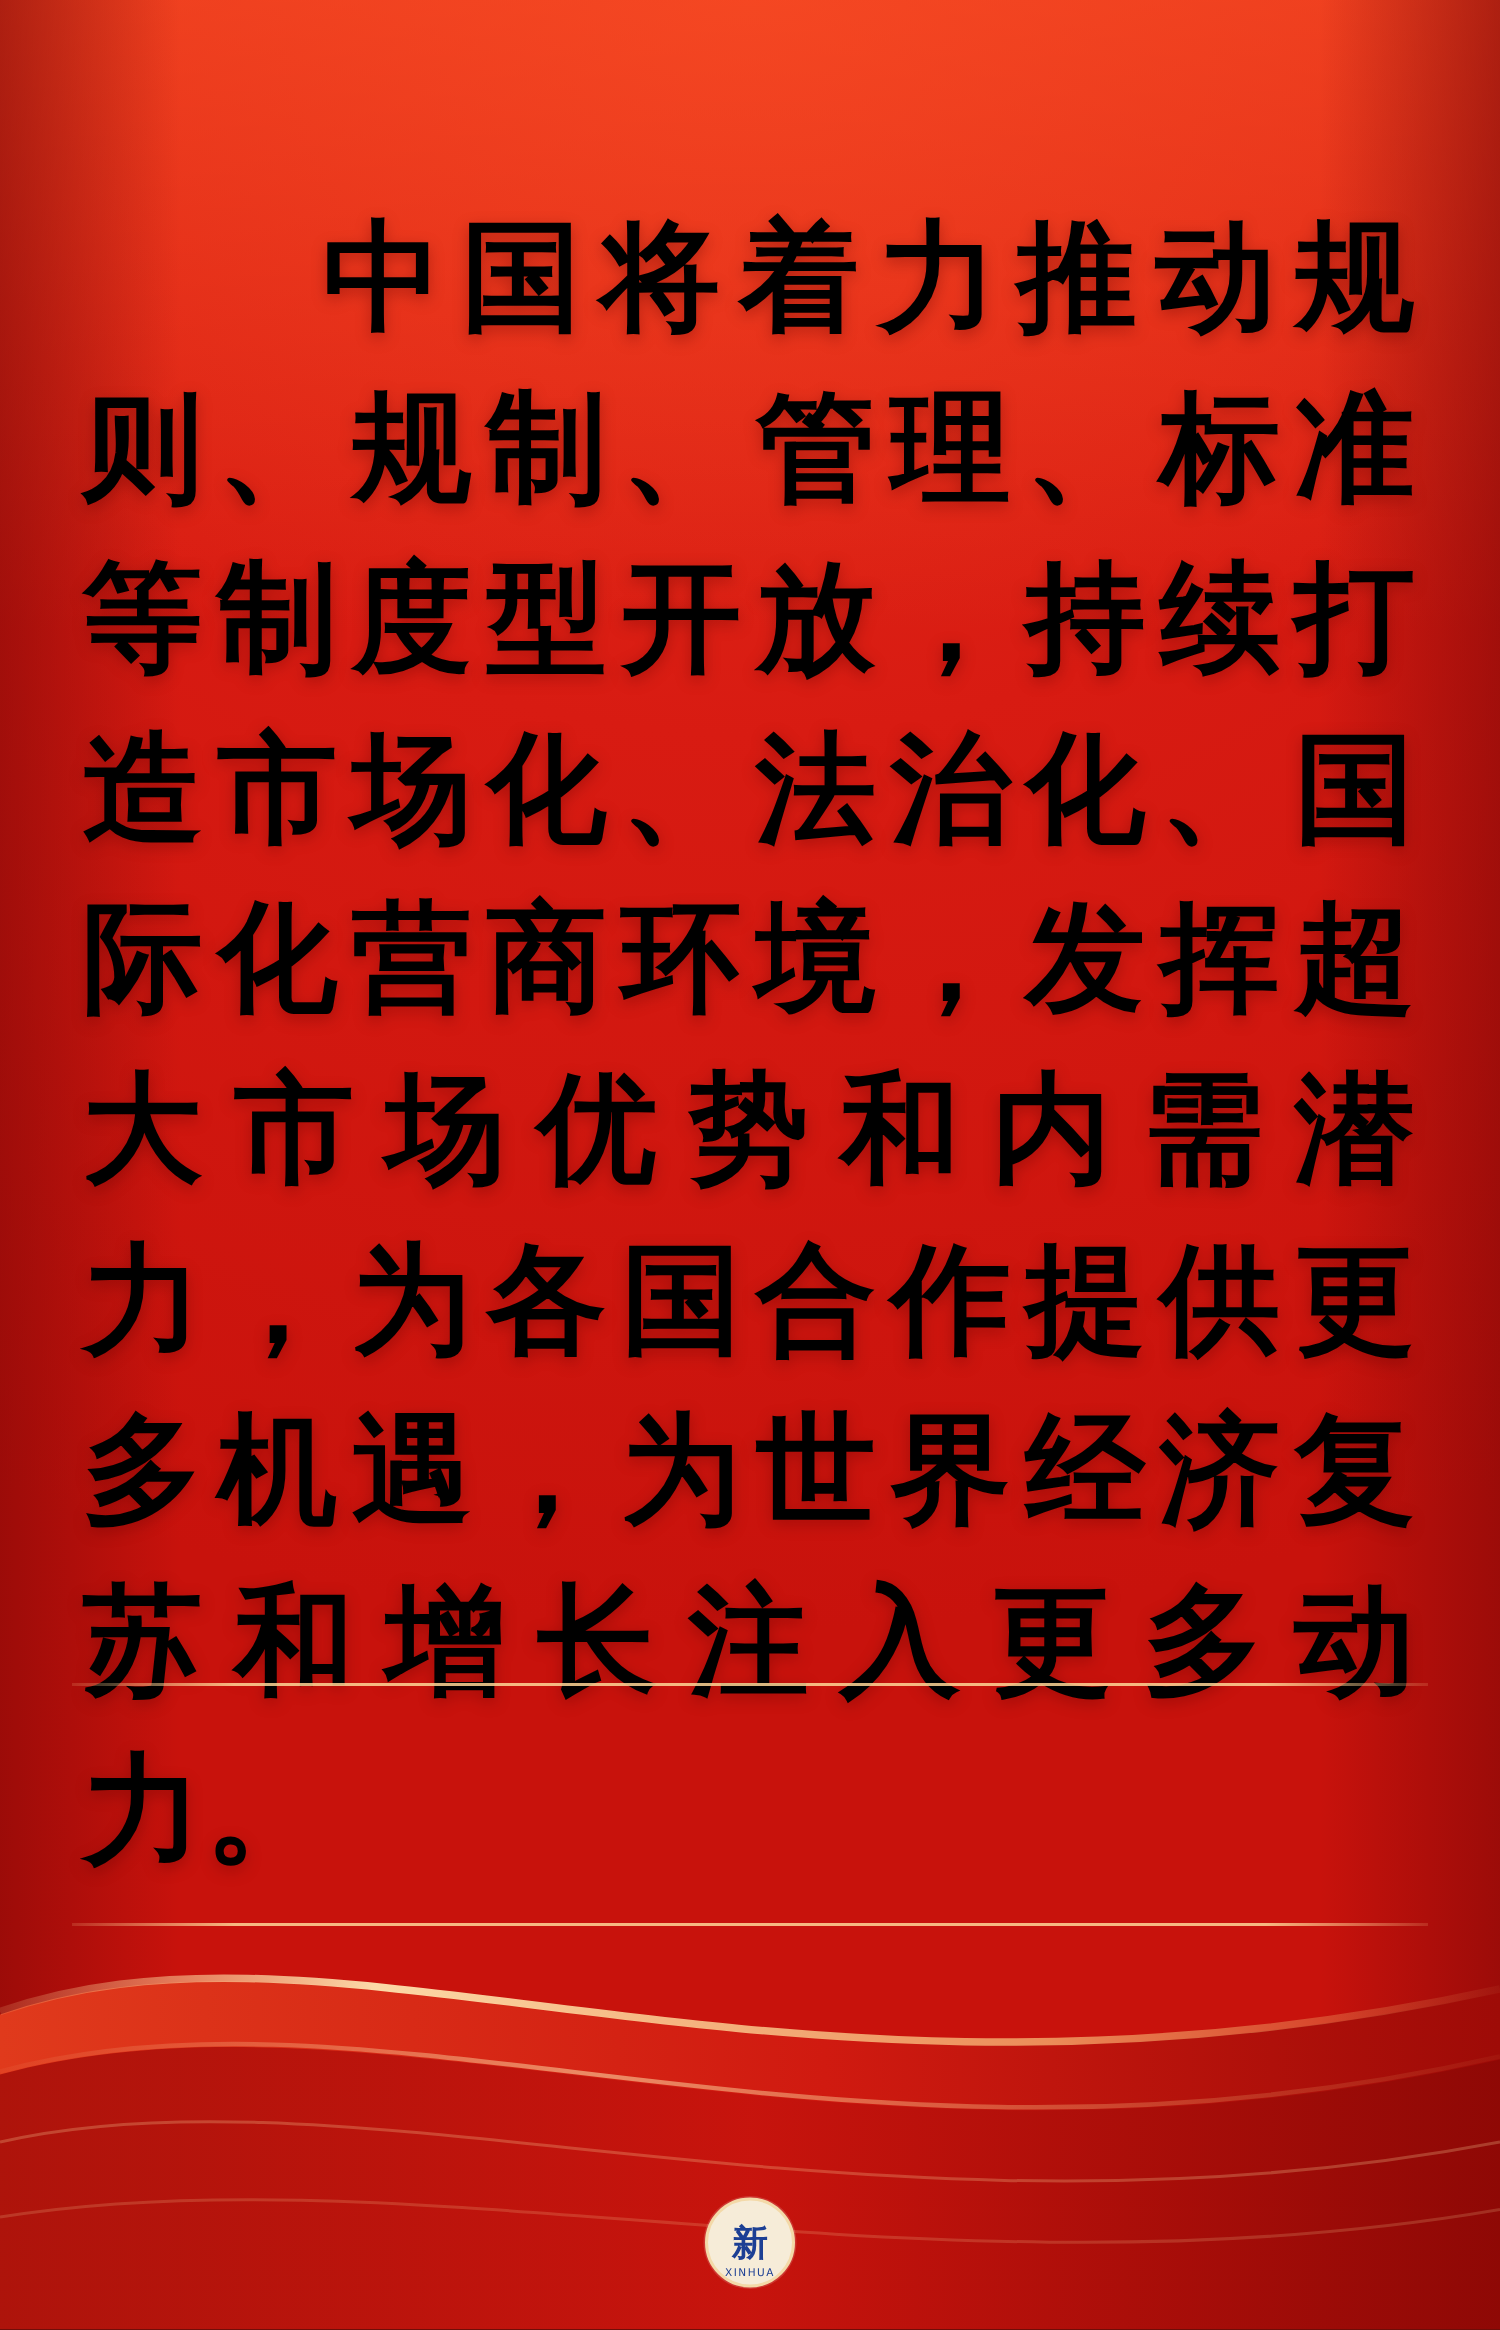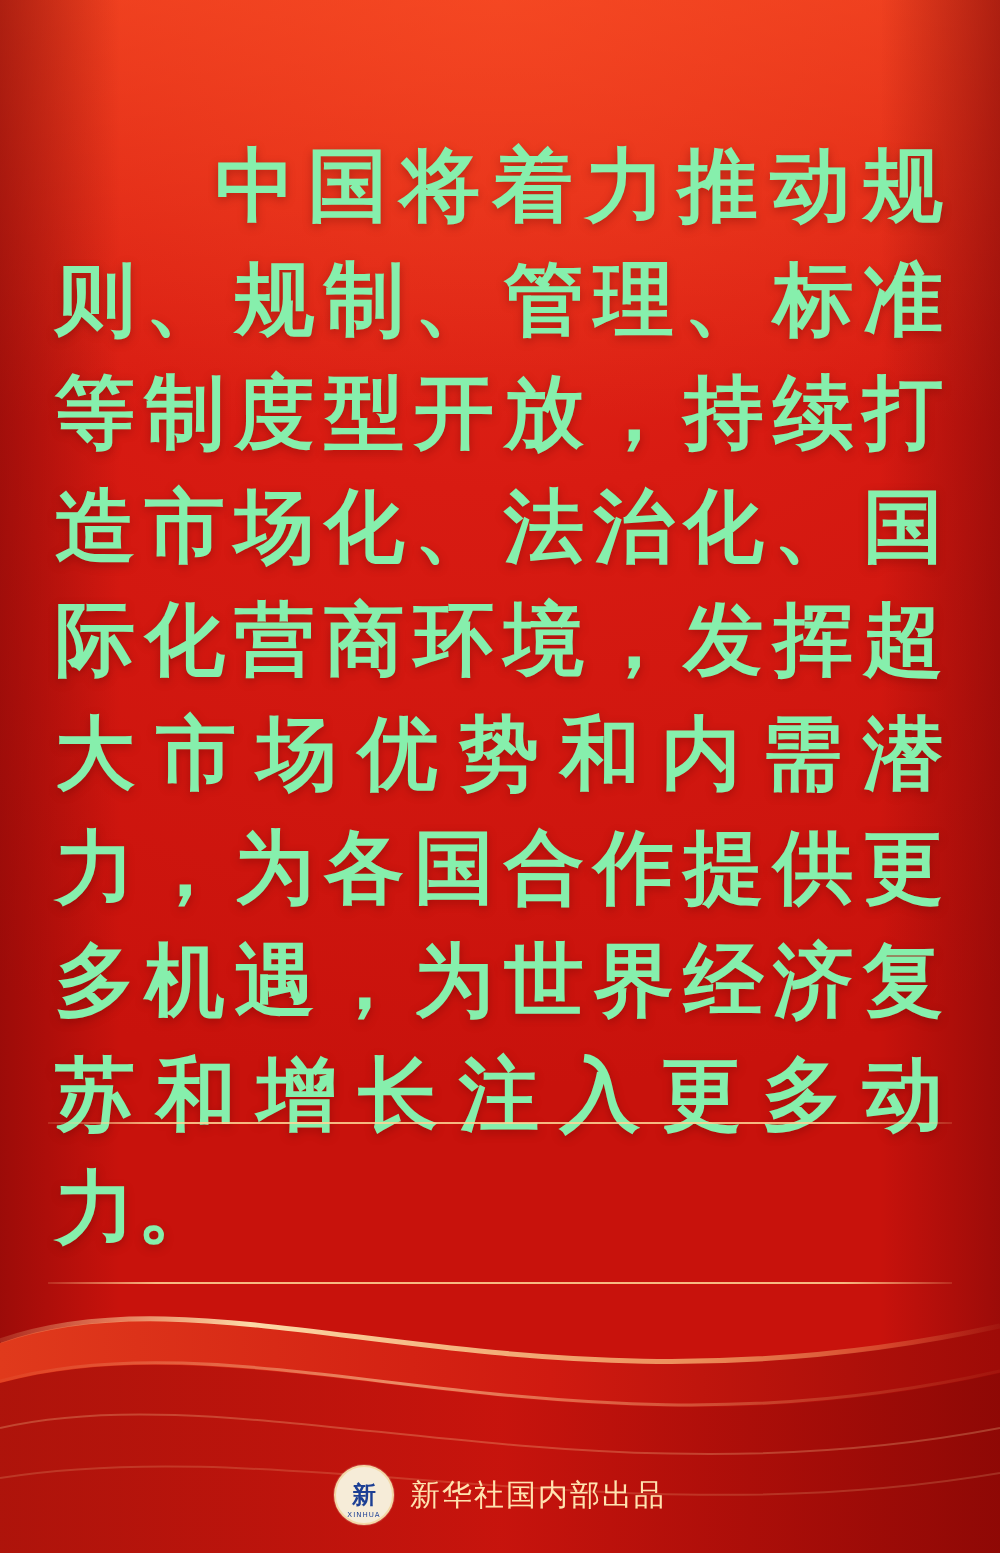--- a/index.html
+++ b/index.html
@@ -40,21 +40,21 @@
     width: 120px;
     background: linear-gradient(270deg, rgba(120,6,6,0.55) 0%, rgba(120,6,6,0) 100%);
   }
 
   
   .quote {
     position: absolute;
     left: 55px;
     right: 55px;
     top: 130px;
-    color: #86efac;
+    color: #000000;
     font-size: 80px;
     line-height: 1.42;
     font-weight: bold;
     letter-spacing: 2px;
     text-align: justify;
     text-indent: 2em;
     text-shadow: 0 3px 10px rgba(90,0,0,0.35);
     font-family: "Liberation Serif", "DejaVu Serif", serif;
   }
 
@@ -188,16 +188,15 @@
       <path d="M0,205 C240,150 580,285 1000,205" fill="none" stroke="rgba(255,220,160,0.25)" stroke-width="2"></path>
       <path d="M0,255 C280,210 620,315 1000,250" fill="none" stroke="rgba(255,220,160,0.18)" stroke-width="2"></path>
     </svg>
   </div>
 
   <div class="footer">
     <div class="logo">
       <span class="logo-mark">新</span>
       <span class="logo-arc">XINHUA</span>
     </div>
-    <div class="footer-text">新华社国内部出品</div>
   </div>
 
 </div>
 
 </body></html>

